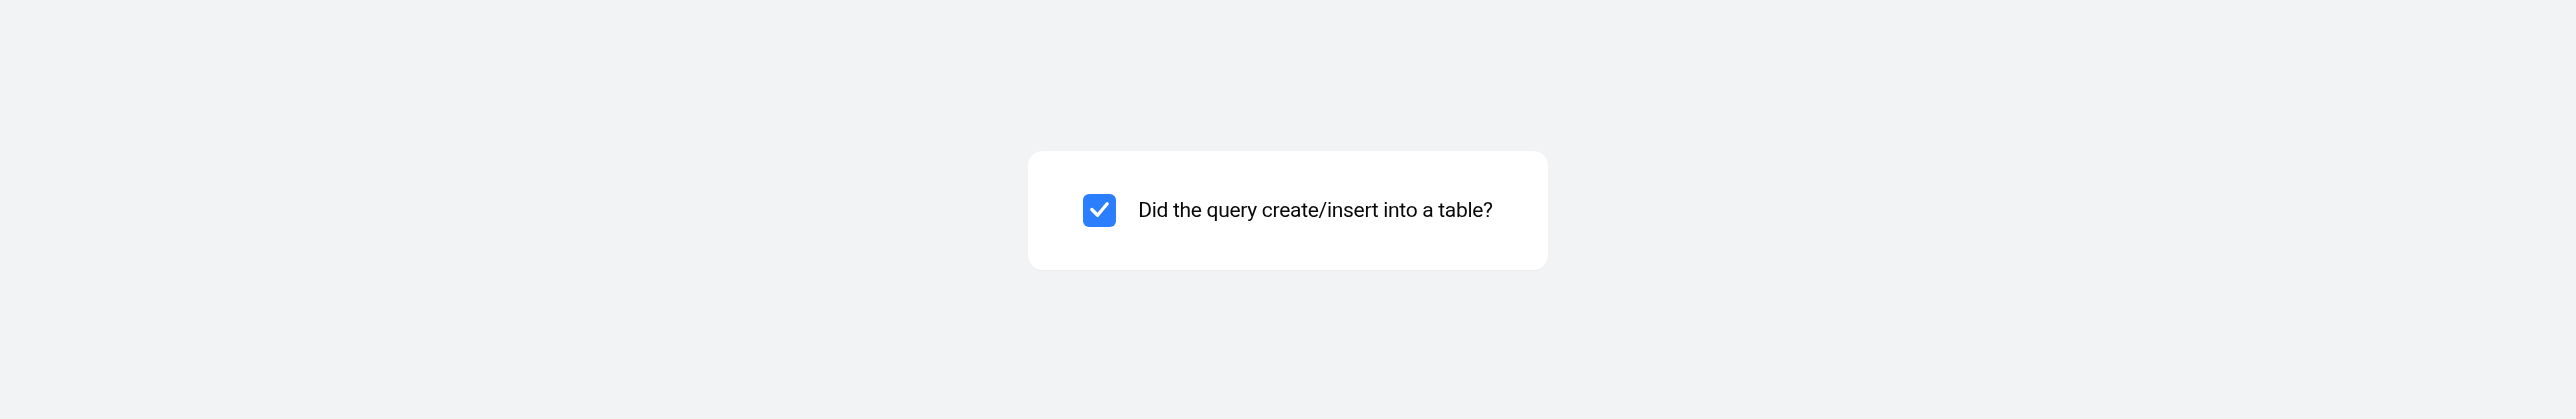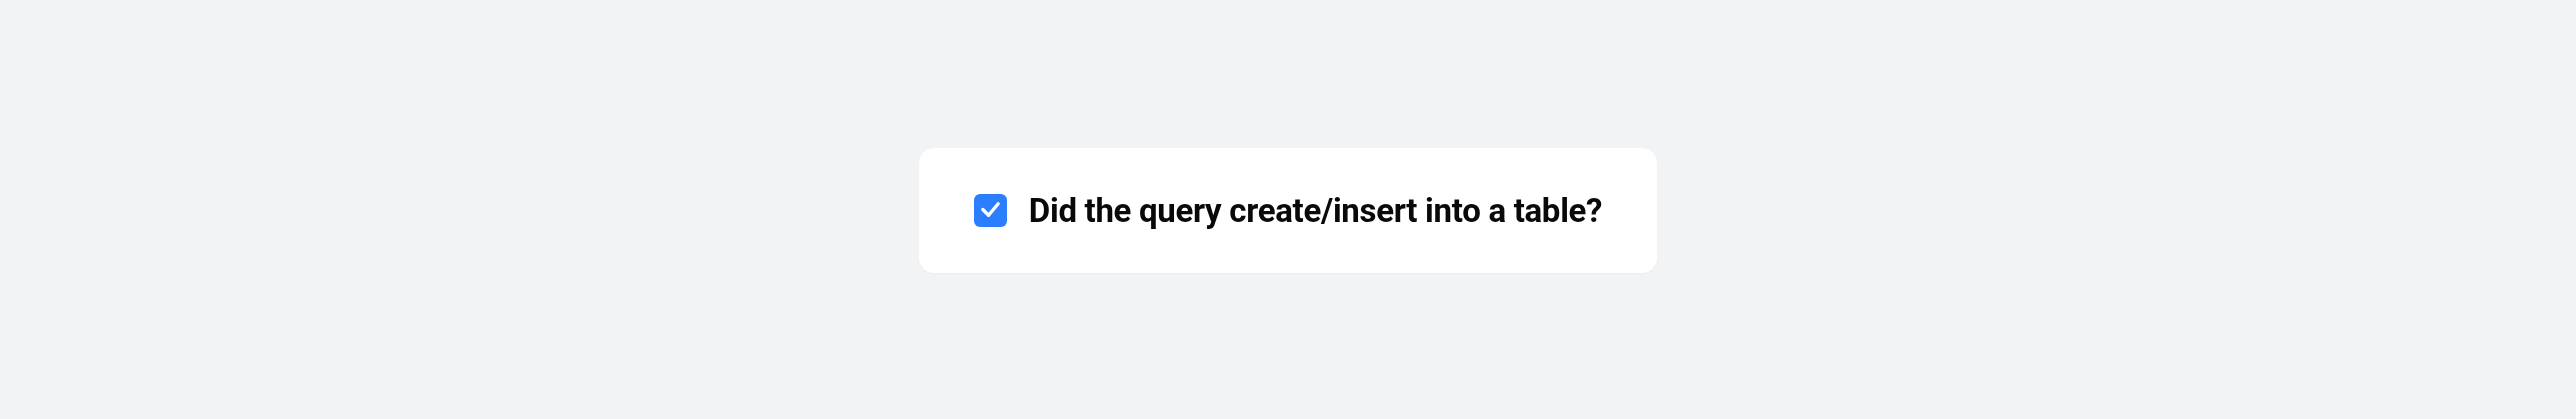--- a/index.html
+++ b/index.html
@@ -34,23 +34,23 @@
       align-items: center;
       justify-content: center;
       flex-shrink: 0;
       cursor: pointer;
     }
     .checkbox svg {
       width: 23px;
       height: 23px;
     }
     .label {
-      font-size: 33px;
+      font-size: 21px;
       color: #09090b;
-      font-weight: 700;
+      font-weight: 400;
       letter-spacing: -0.3px;
       white-space: nowrap;
       cursor: pointer;
     }
   </style>
 </head>
 <body>
 
 <div class="card">
   <div class="checkbox">

